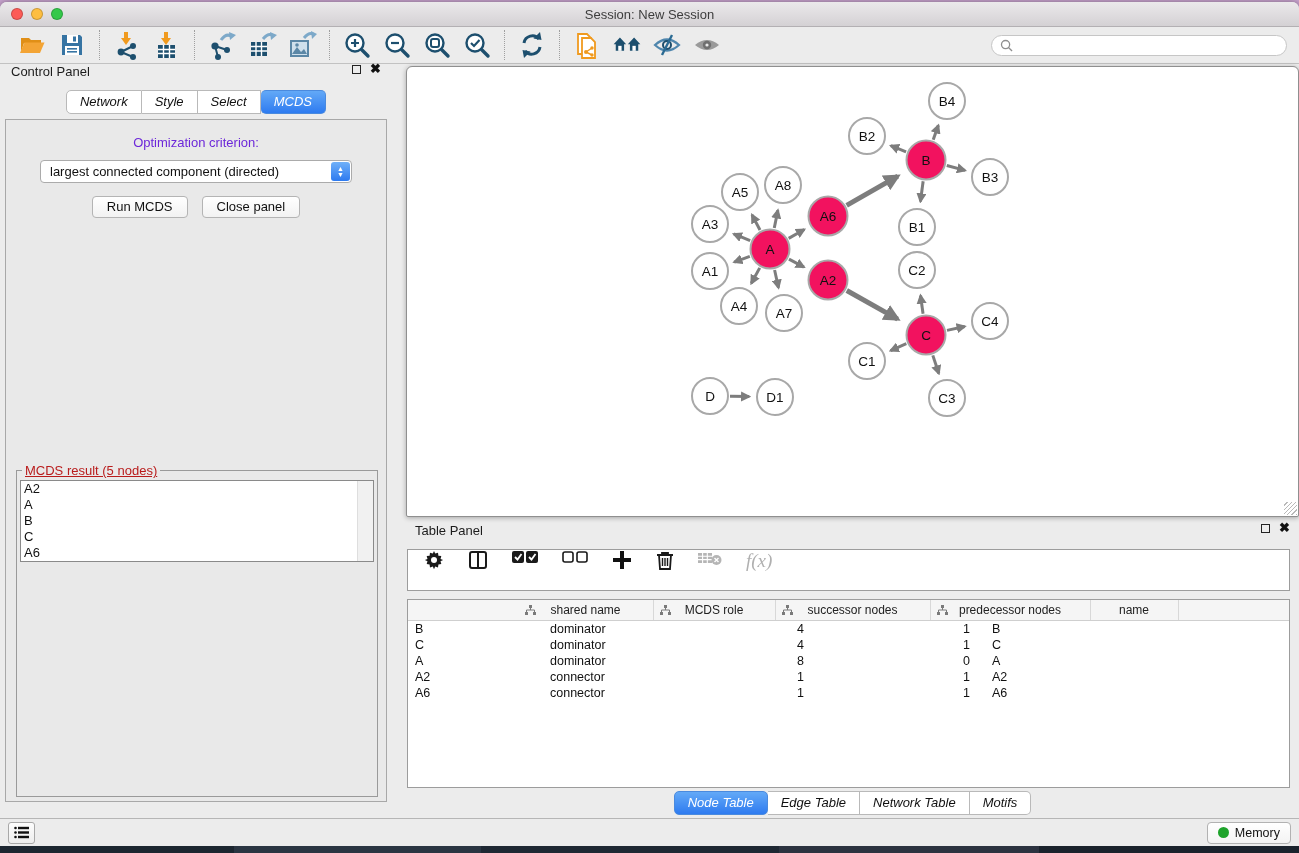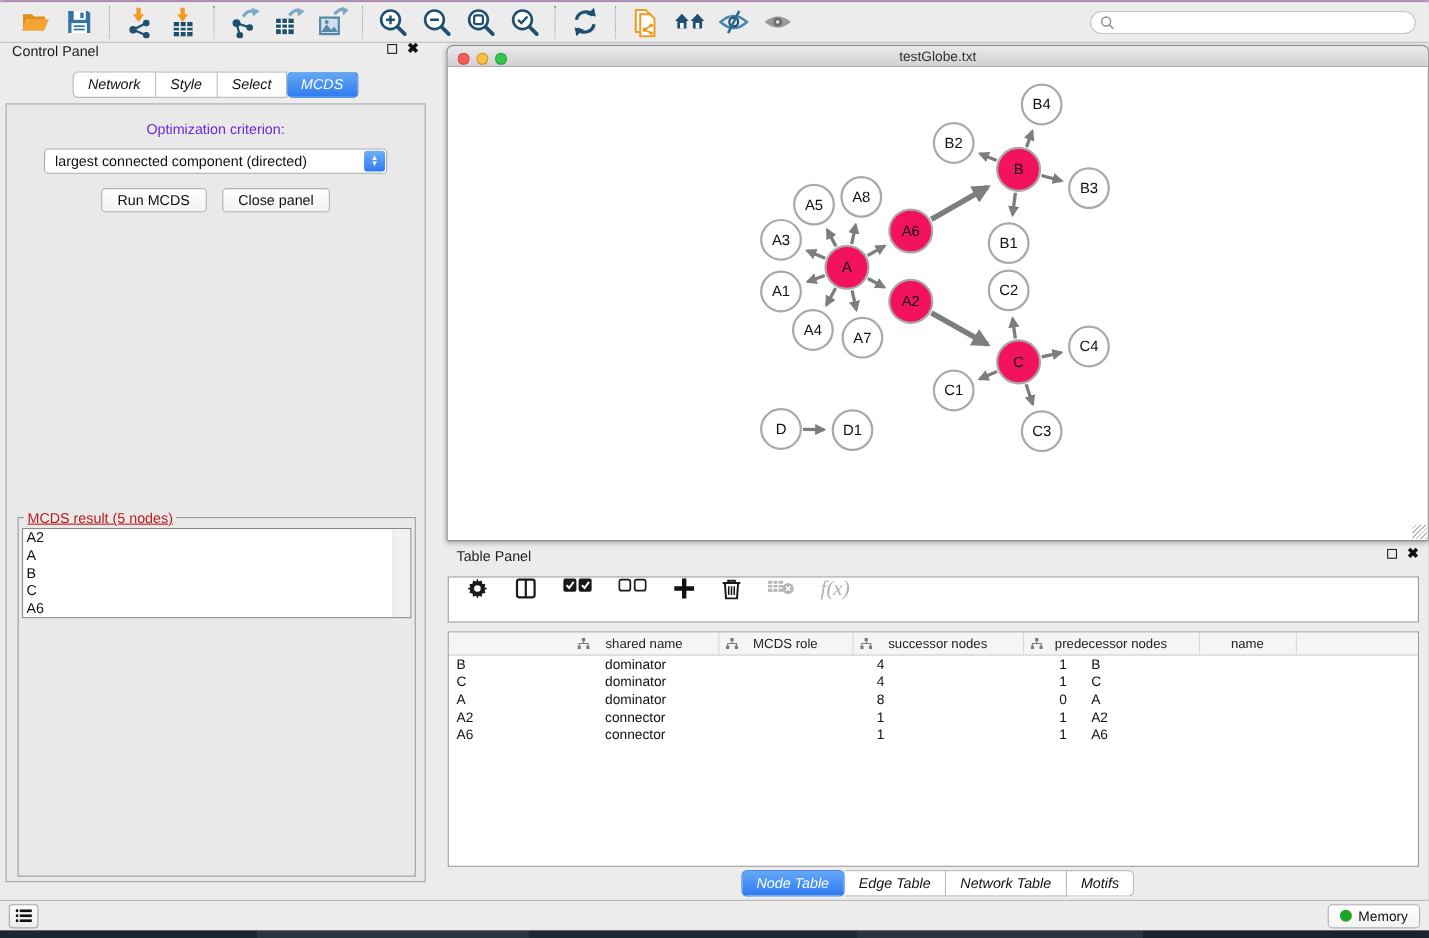--- a/index.html
+++ b/index.html
@@ -94,20 +94,28 @@
     display:flex; align-items:center; justify-content:center; }
   .mem-btn { margin-left:auto; height:22px; background:linear-gradient(#ffffff,#f3f3f3); border:1px solid #b2b2b2; border-radius:4px;
     display:flex; align-items:center; gap:6px; padding:0 10px; font-size:12.5px; color:#111; }
   .mem-dot { width:11px; height:11px; border-radius:50%; background:#1ea32b; }
 </style>
 </head>
 <body>
 
 <div class="window">
 
+  <div class="titlebar">
+    <div class="lights">
+      <span class="light red"></span>
+      <span class="light yellow"></span>
+      <span class="light green"></span>
+    </div>
+    <span class="title">Session: New Session</span>
+  </div>
 
   <div class="toolbar">
     <span class="ticon">
         <svg width="28" height="28" viewBox="0 0 28 28">
           <path d="M3 21 V7 h8 l2 2 h10 v3 H6 Z" fill="#e08f17"></path>
           <path d="M2 22 l4.5-10.5 h20 L22 22 Z" fill="#f3a435"></path>
         </svg>
       </span>
     <span class="ticon">
         <svg width="28" height="28" viewBox="0 0 28 28">
@@ -287,28 +295,20 @@
               <div class="item">C</div>
               <div class="item">A6</div>
               <div class="scroll-track"></div>
           </div>
         </fieldset>
       </div>
     </div>
 
     <div class="rcol">
       <div class="netwin">
-        <div class="nw-titlebar">
-          <span class="nw-lights">
-            <span class="light red"></span>
-            <span class="light yellow"></span>
-            <span class="light green"></span>
-          </span>
-          <span class="title">testGlobe.txt</span>
-        </div>
         <div class="nw-canvas">
           <svg id="graph-svg" width="887" height="425">
               <defs>
                 <marker id="arr" viewBox="0 0 4 4" refX="3.2" refY="2" markerWidth="3.4" markerHeight="3.4" orient="auto" markerUnits="strokeWidth">
                   <path d="M0 0 L4 2 L0 4 Z" fill="#7d7d7d"></path>
                 </marker>
               </defs>
               <line x1="342.8141592084379" y1="189.4014749569061" x2="327.2230089498745" y2="195.1182300517127" stroke="#7d7d7d" stroke-width="3" marker-end="url(#arr)"></line>
               <line x1="381.96153087646644" y1="192.1346113305252" x2="396.923265445231" y2="200.13140049658895" stroke="#7d7d7d" stroke-width="3" marker-end="url(#arr)"></line>
               <line x1="343.15384615384613" y1="173.73076923076923" x2="326.81538461538463" y2="166.92307692307693" stroke="#7d7d7d" stroke-width="3" marker-end="url(#arr)"></line>

